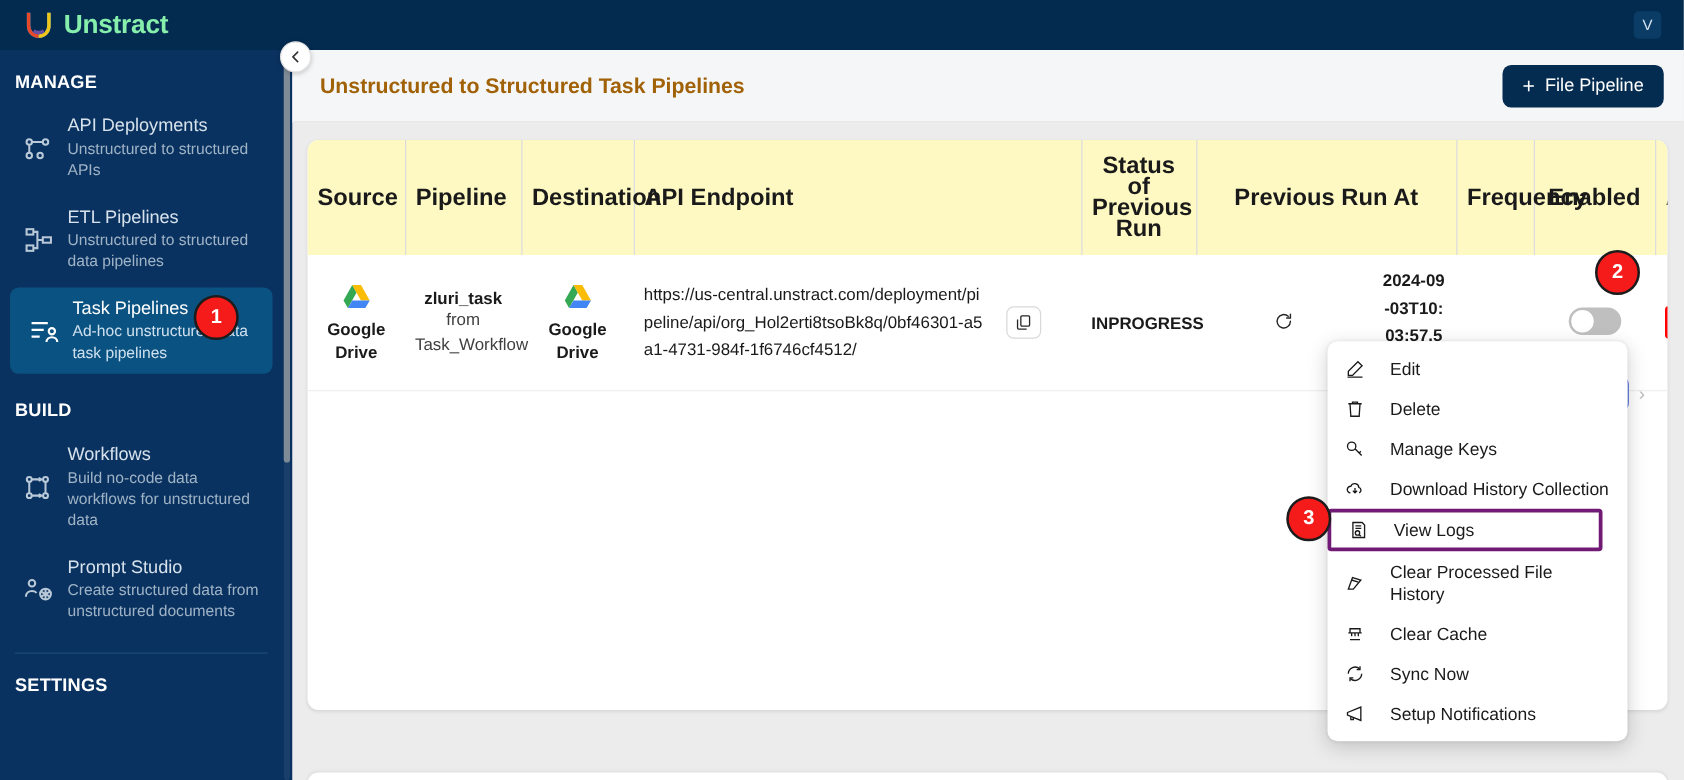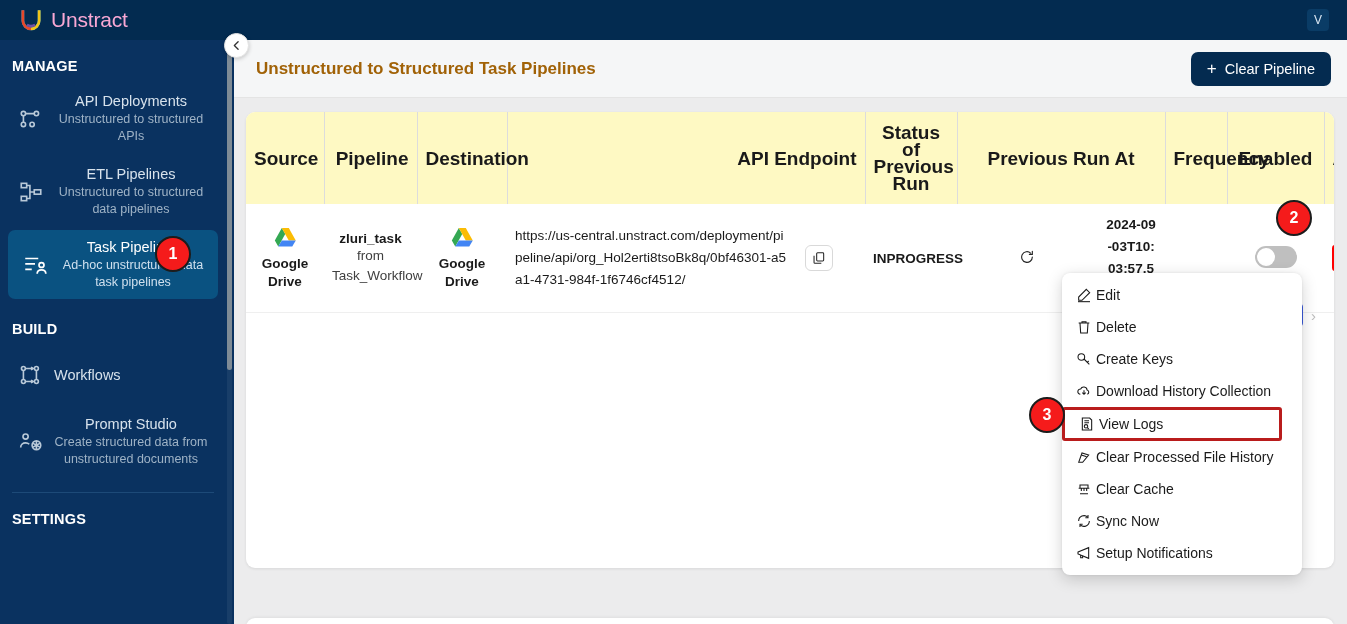--- a/index.html
+++ b/index.html
@@ -14,21 +14,21 @@
   .topbar {
     position: absolute; top: 0; left: 0; width: 1347px; height: 40px;
     background: #032b50;
     display: flex; align-items: center; justify-content: space-between;
     padding: 0 10px 0 18px;
     z-index: 40;
   }
   .brand { display: flex; align-items: center; gap: 7px; }
   .brand-logo { width: 26px; height: 26px; display: block; }
   .brand-name {
-    color: #f9a8d4; font-size: 21px; font-weight: normal; letter-spacing: -0.2px;
+    color: #86efac; font-size: 21px; font-weight: bold; letter-spacing: -0.2px;
   }
   .avatar {
     width: 22px; height: 22px; border-radius: 4px;
     background: #0a3c66; color: #d9e6f2;
     font-size: 12px; display: flex; align-items: center; justify-content: center;
     margin-right: 8px;
   }
 
   
   .sidebar {
@@ -41,21 +41,20 @@
     color: #ffffff; font-size: 14.5px; font-weight: bold;
     padding: 18px 0 10px 12px; letter-spacing: 0.2px;
   }
   .sb-item {
     position: relative;
     display: flex; align-items: center; gap: 10px;
     padding: 8px 10px 8px 14px;
     margin: 0 8px 4px 4px;
     border-radius: 7px;
     min-height: 56px;
-    text-align: center;
   }
   .sb-item.active { background: #0a5281; margin-left: 8px; }
   .sb-ico { flex: 0 0 26px; width: 26px; height: 26px; color: #b9c9d8; }
   .sb-item.active .sb-ico { color: #ffffff; }
   .sb-ico svg { width: 26px; height: 26px; display: block; }
   .sb-txt { min-width: 0; }
   .sb-title { color: #d7e2ec; font-size: 14.5px; line-height: 19px; }
   .sb-item.active .sb-title { color: #ffffff; }
   .sb-sub { color: #9fb3c6; font-size: 12.5px; line-height: 17px; }
   .sb-item.active .sb-sub { color: #cfe0ee; }
@@ -115,21 +114,21 @@
   
   table.grid { width: 100%; border-collapse: collapse; table-layout: fixed; }
   table.grid thead th {
     background: #fef9c3; color: #1a1a1a;
     font-size: 19px; font-weight: bold;
     padding: 12px 8px; vertical-align: middle;
     border-right: 1px solid #dcdcdc;
     line-height: 17px;
   }
   table.grid thead th:last-child { border-right: none; }
-  th.th-left { text-align: right; }
+  th.th-left { text-align: left; }
   th.th-ctr { text-align: center; }
   table.grid tbody td {
     padding: 10px 8px; font-size: 13.5px; color: #1a1a1a;
     border-bottom: 1px solid #efefef; vertical-align: middle;
   }
   .cell-ctr { text-align: center; }
   .src-name { font-weight: bold; font-size: 13.5px; line-height: 18px; }
   .pipe-name { font-weight: bold; font-size: 13.5px; color:#1a1a1a; }
   .pipe-from { color: #404040; font-size: 13.5px; line-height: 20px; }
   .endpoint {
@@ -188,28 +187,28 @@
 
   
   .dropdown {
     position: absolute; left: 1062px; top: 273px;
     width: 240px;
     background: #ffffff; border-radius: 8px;
     box-shadow: 0 4px 16px rgba(0,0,0,.18), 0 0 3px rgba(0,0,0,.08);
     padding: 6px 0; z-index: 50;
   }
   .menu-item {
-    display: flex; align-items: center; gap: 4px;
+    display: flex; align-items: center; gap: 20px;
     padding: 7px 14px; font-size: 14px; color: #1a1a1a;
     line-height: 18px; position: relative;
   }
   .menu-item .mi-ico { width: 16px; height: 16px; flex: 0 0 16px; color: #1a1a1a; }
   .menu-item .mi-ico svg { width: 16px; height: 16px; display: block; }
   .menu-item.hl {
-    border: 3px solid #b91c1c; border-radius: 3px;
+    border: 3px solid #701a75; border-radius: 3px;
     margin: 0 20px 0 0; padding: 5px 14px;
   }
 
   
   .badge {
     position: absolute; width: 36px; height: 36px; border-radius: 50%;
     background: #f51b1b; color: #fff;
     border: 2px solid #1c1c1c;
     display: flex; align-items: center; justify-content: center;
     font-size: 16px; font-weight: bold; z-index: 70;
@@ -294,20 +293,21 @@
           <circle cx="5" cy="6" r="1.8"></circle>
             <circle cx="17" cy="6" r="1.8"></circle>
           <circle cx="5" cy="18" r="1.8"></circle>
             <circle cx="17" cy="18" r="1.8"></circle>
           <path d="M7 6h7M7 18h7M5 8v8M17 8v8"></path>
           <path d="M12 4.8L14 6l-2 1.2M12 16.8L14 18l-2 1.2" fill="currentColor"></path>
         </svg>
       </span>
       <span class="sb-txt">
         <span class="sb-title" style="display:block">Workflows</span>
+        <span class="sb-sub" style="display:block">Build no-code data workflows for unstructured data</span>
       </span>
     </div>
 
     <div class="sb-item">
       <span class="sb-ico">
         <svg viewBox="0 0 24 24" fill="none" stroke="currentColor" stroke-width="1.5">
           <circle cx="7" cy="7" r="2.4"></circle>
           <path d="M2.5 17c0-2.6 2-4.2 4.5-4.2 1.4 0 2.6.5 3.4 1.3"></path>
           <circle cx="17" cy="15" r="4"></circle>
           <path d="M17 11v8M13.5 13l7 4M13.5 17l7-4"></path>
@@ -333,21 +333,21 @@
     </svg>
   </span>
 </div>
 
 <div class="main">
 
   <div class="page-head">
     <div class="page-title">Unstructured to Structured Task Pipelines</div>
     <button class="btn-primary">
       <span class="plus">+</span>
-      <span>Clear Pipeline</span>
+      <span>File Pipeline</span>
     </button>
   </div>
 
   <div class="panel">
     <table class="grid">
       <colgroup>
         <col style="width:78px">
           <col style="width:93px">
           <col style="width:90px">
         <col style="width:290px">
@@ -471,21 +471,21 @@
     <span>Delete</span>
   </div>
 
   <div class="menu-item">
     <span class="mi-ico">
       <svg viewBox="0 0 24 24" fill="none" stroke="currentColor" stroke-width="1.6">
         <circle cx="8" cy="9" r="5"></circle>
           <path d="M12 12l8 8M17 17l2-2"></path>
       </svg>
     </span>
-    <span>Create Keys</span>
+    <span>Manage Keys</span>
   </div>
 
   <div class="menu-item">
     <span class="mi-ico">
       <svg viewBox="0 0 24 24" fill="none" stroke="currentColor" stroke-width="1.6">
         <path d="M6.5 17A4 4 0 0 1 7 9a5 5 0 0 1 9.6 1.4A3.5 3.5 0 0 1 17 17"></path>
         <path d="M12 11v6M9.5 14.5L12 17l2.5-2.5"></path>
       </svg>
     </span>
     <span>Download History Collection</span>

